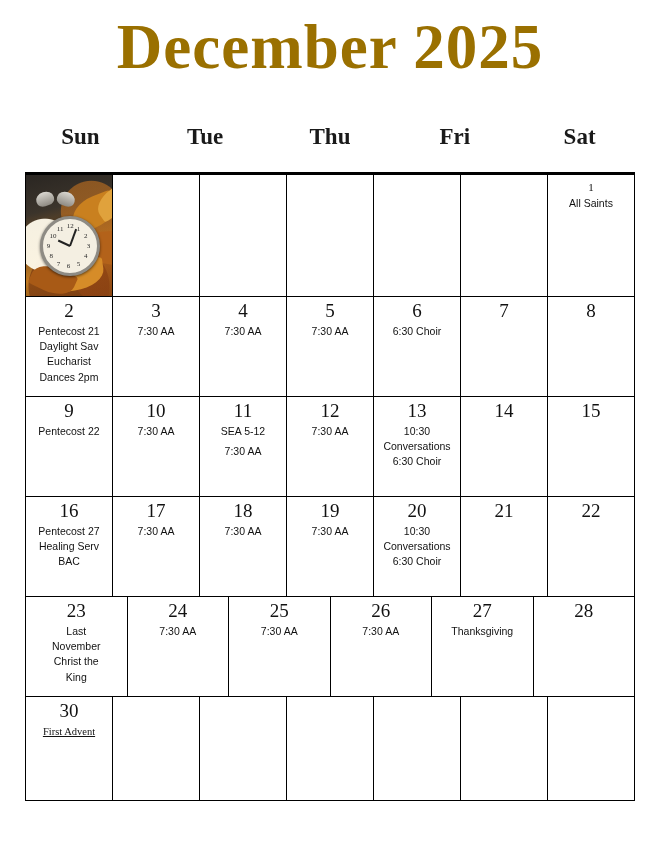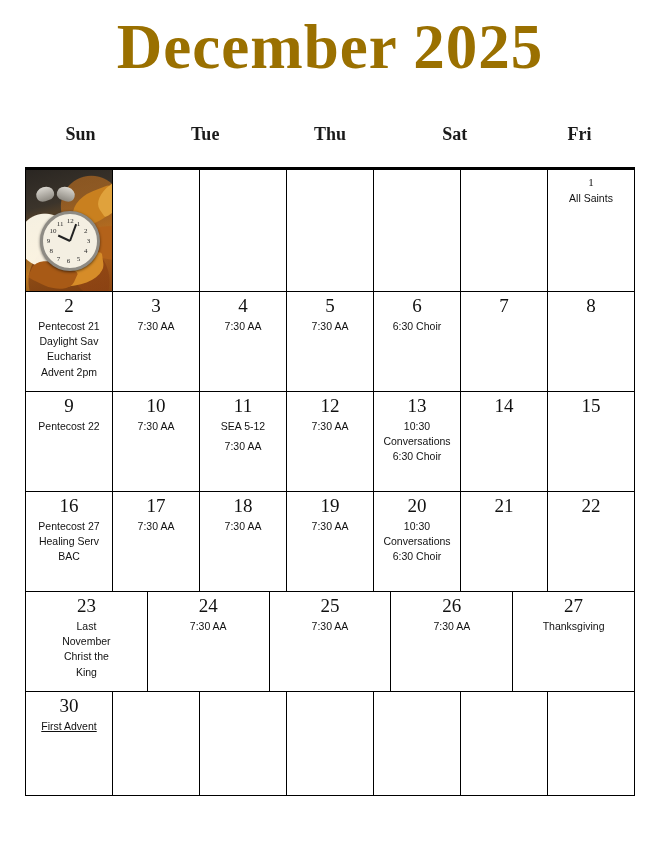--- a/index.html
+++ b/index.html
@@ -32,21 +32,21 @@
   .weekday-row {
     display: flex;
     margin-top: 44px;
     padding: 0 18px;
   }
   .weekday {
     flex: 1 1 0;
     text-align: center;
     font-family: "Liberation Serif", serif;
     font-weight: bold;
-    font-size: 18px;
+    font-size: 23px;
     color: #1a1a1a;
   }
   .grid-wrap {
     margin: 22px 25px 0 25px;
     border-top: 3px solid #000;
     border-left: 1px solid #000;
     border-right: 1px solid #000;
     border-bottom: 1px solid #000;
   }
   .week {
@@ -90,20 +90,21 @@
     text-align: center;
   }
   .event {
     font-size: 10.5px;
     color: #111;
     line-height: 1.45;
   }
   .event.underline {
     text-decoration: underline;
     font-weight: normal;
+    font-family: Liberation Serif, serif;
   }
   .event.spaced {
     margin-top: 5px;
   }
   .photo {
     position: absolute;
     left: 0;
     top: 0;
     width: 100%;
     height: 100%;
@@ -178,22 +179,22 @@
 <body>
 
 <div class="page">
 
   <h1 class="title">December 2025</h1>
 
   <div class="weekday-row">
     <div class="weekday">Sun</div>
     <div class="weekday">Tue</div>
     <div class="weekday">Thu</div>
+    <div class="weekday">Fri</div>
     <div class="weekday">Sat</div>
-    <div class="weekday">Fri</div>
   </div>
 
   <div class="grid-wrap" id="grid">
       <div class="week">
         <div class="cell">
           <div class="photo">
             <div class="bell left"></div>
             <div class="bell right"></div>
             <div class="leaf l1"></div>
             <div class="leaf l2"></div>
@@ -238,21 +239,21 @@
           </div>
         </div>
       </div>
       <div class="week">
         <div class="cell">
           <div class="daynum">2</div>
           <div class="events">
             <div class="event">Pentecost 21</div>
             <div class="event">Daylight Sav</div>
             <div class="event">Eucharist</div>
-            <div class="event">Advent 2pm</div>
+            <div class="event">Dances 2pm</div>
           </div>
         </div>
         <div class="cell">
           <div class="daynum">3</div>
           <div class="events">
             <div class="event">7:30 AA</div>
           </div>
         </div>
         <div class="cell">
           <div class="daynum">4</div>
@@ -389,20 +390,23 @@
           <div class="events">
             <div class="event">7:30 AA</div>
           </div>
         </div>
         <div class="cell">
           <div class="daynum">27</div>
           <div class="events">
             <div class="event">Thanksgiving</div>
           </div>
         </div>
+        <div class="cell">
+          <div class="daynum">28</div>
+        </div>
       </div>
       <div class="week">
         <div class="cell">
           <div class="daynum">30</div>
           <div class="events">
             <div class="event underline">First Advent</div>
           </div>
         </div>
         <div class="cell">
           <div class="daynum"></div>

